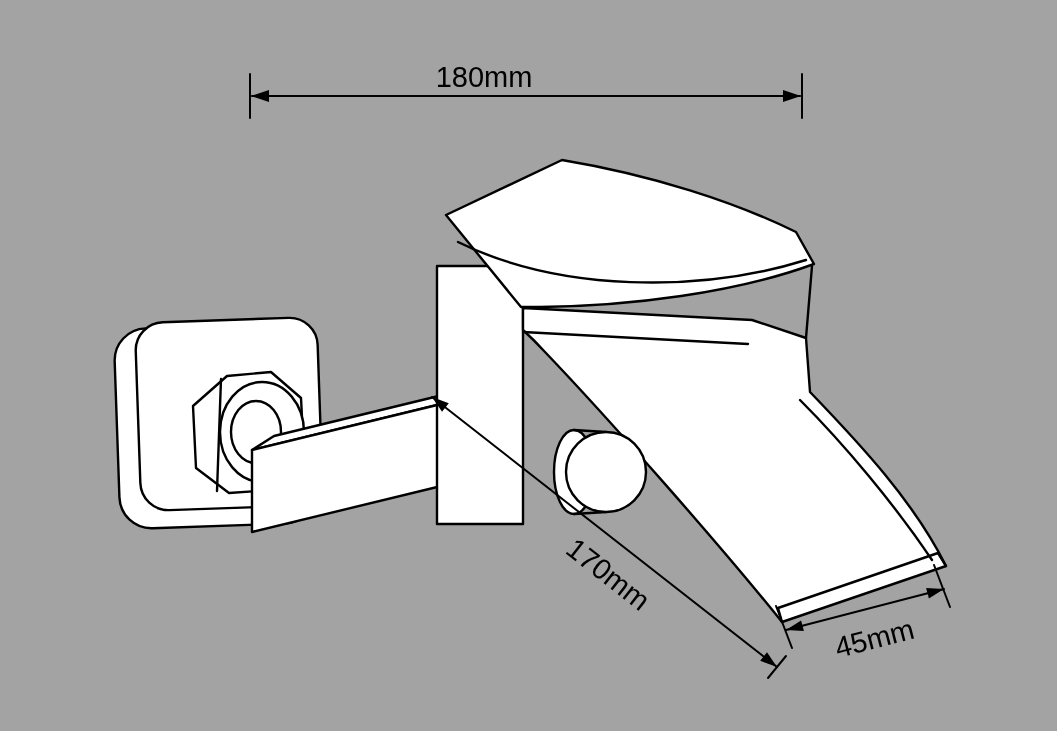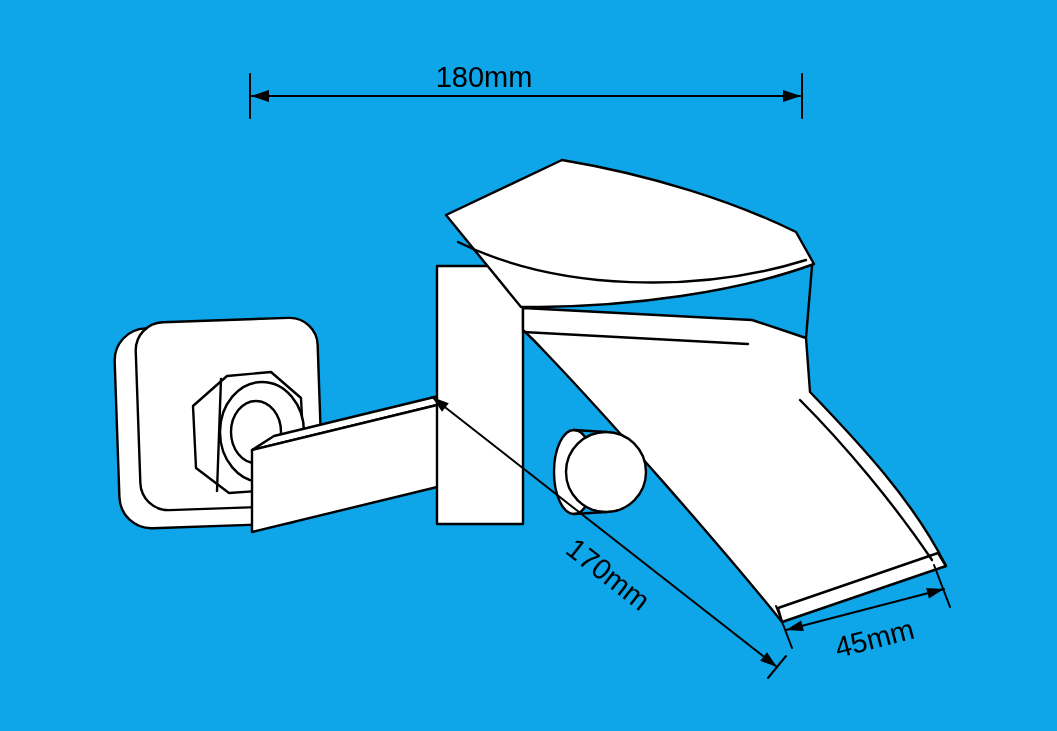--- a/index.html
+++ b/index.html
@@ -4,21 +4,21 @@
 <style>
   html, body {
     margin: 0;
     padding: 0;
     background: #ffffff;
   }
   .canvas {
     position: relative;
     width: 1057px;
     height: 731px;
-    background: #0ea5e9;
+    background: #a3a3a3;
     overflow: hidden;
     font-family: "Liberation Sans", sans-serif;
   }
   svg text {
     font-family: "Liberation Sans", sans-serif;
     font-size: 29px;
     fill: #000000;
   }
   .outline {
     fill: #ffffff;

